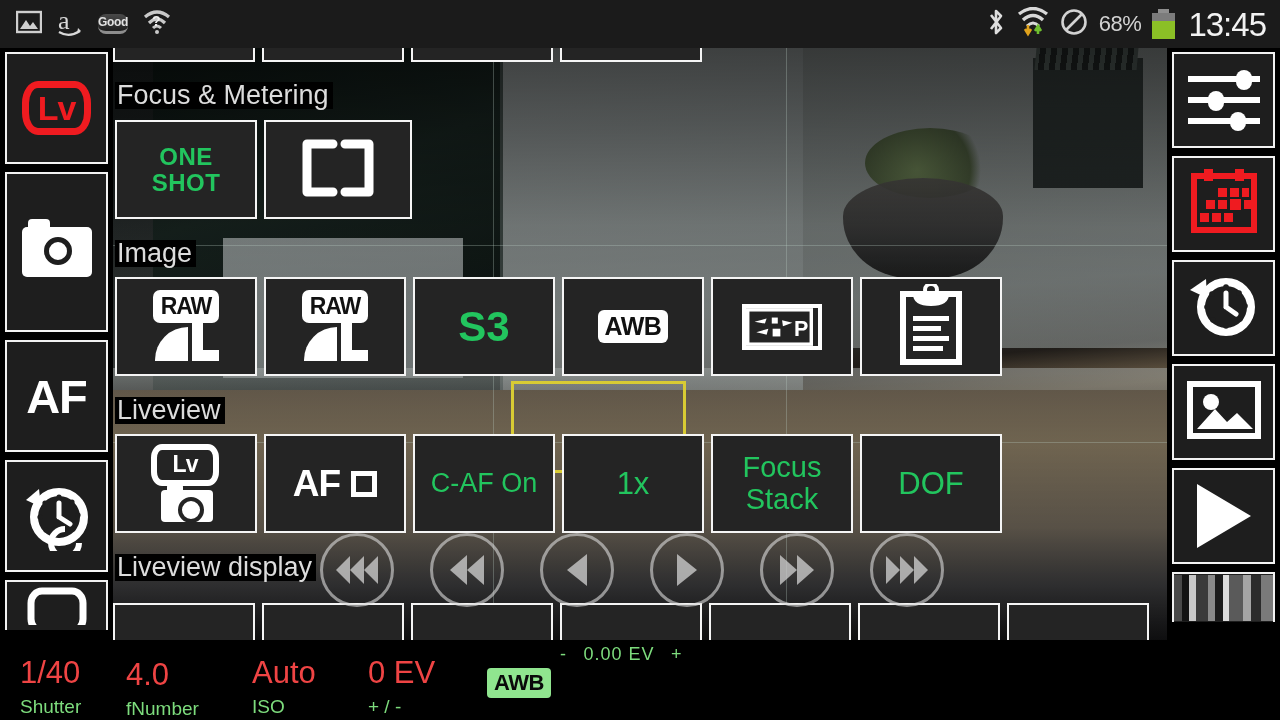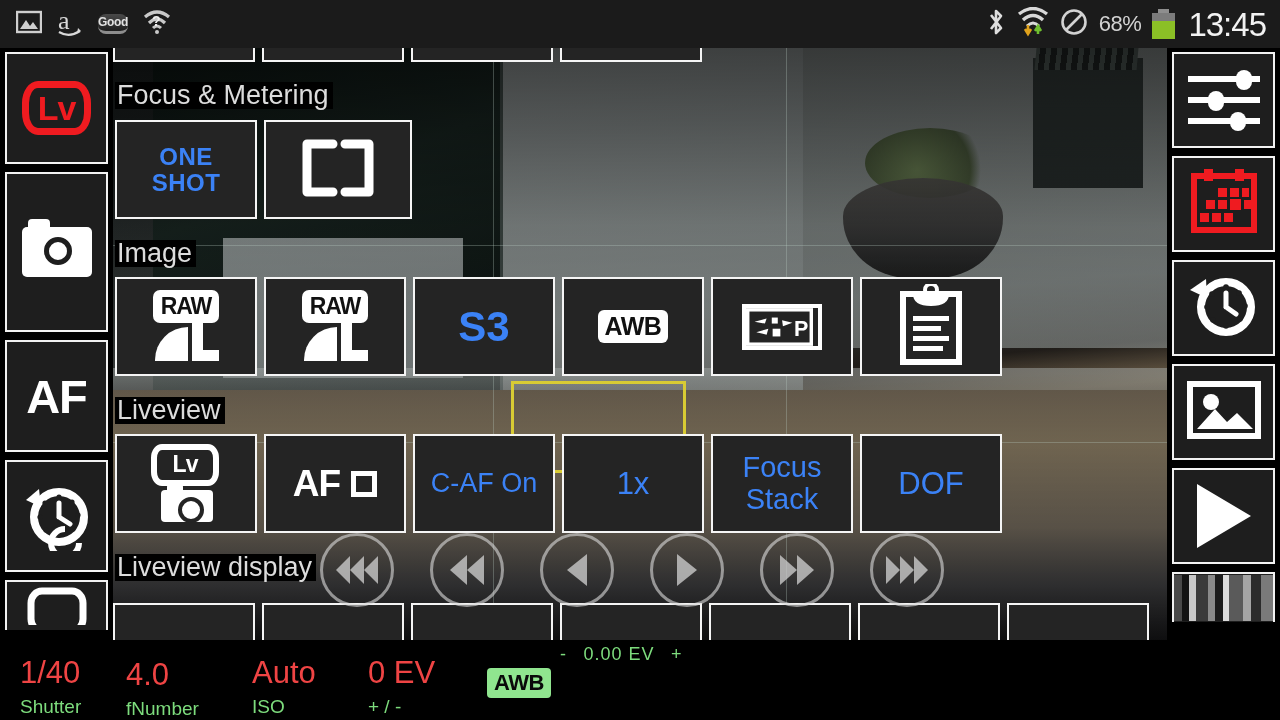--- a/index.html
+++ b/index.html
@@ -147,21 +147,21 @@
   }
 
   
   .menu { position:absolute; left:113px; top:48px; width:1236px; height:592px; }
   .mrow { position:absolute; display:flex; gap:7px; }
   .mbtn {
     background:#242424; border:2px solid #f5f5f5;
     display:flex; align-items:center; justify-content:center;
     color:#fff; text-align:center; flex:0 0 auto;
   }
-  .mbtn-label { font-size:27px; line-height:1.08; color:#3b82f6; }
+  .mbtn-label { font-size:27px; line-height:1.08; color:#22c55e; }
   .mbtn-label.bold { font-weight:bold; font-size:24px; letter-spacing:.5px;}
   .sec-title {
     position:absolute; color:#dcdcdc; font-size:27px;
     background:#000; padding:0 4px 0 2px; line-height:1;
   }
   .cut-top { position:absolute; left:0; top:0; display:flex; gap:7px; }
   .cut-top .mbtn { height:14px; border-top:none; }
   .cut-bot { position:absolute; left:0; top:555px; display:flex; gap:7px; }
   .cut-bot .mbtn { height:48px; border-bottom:none; }
 

